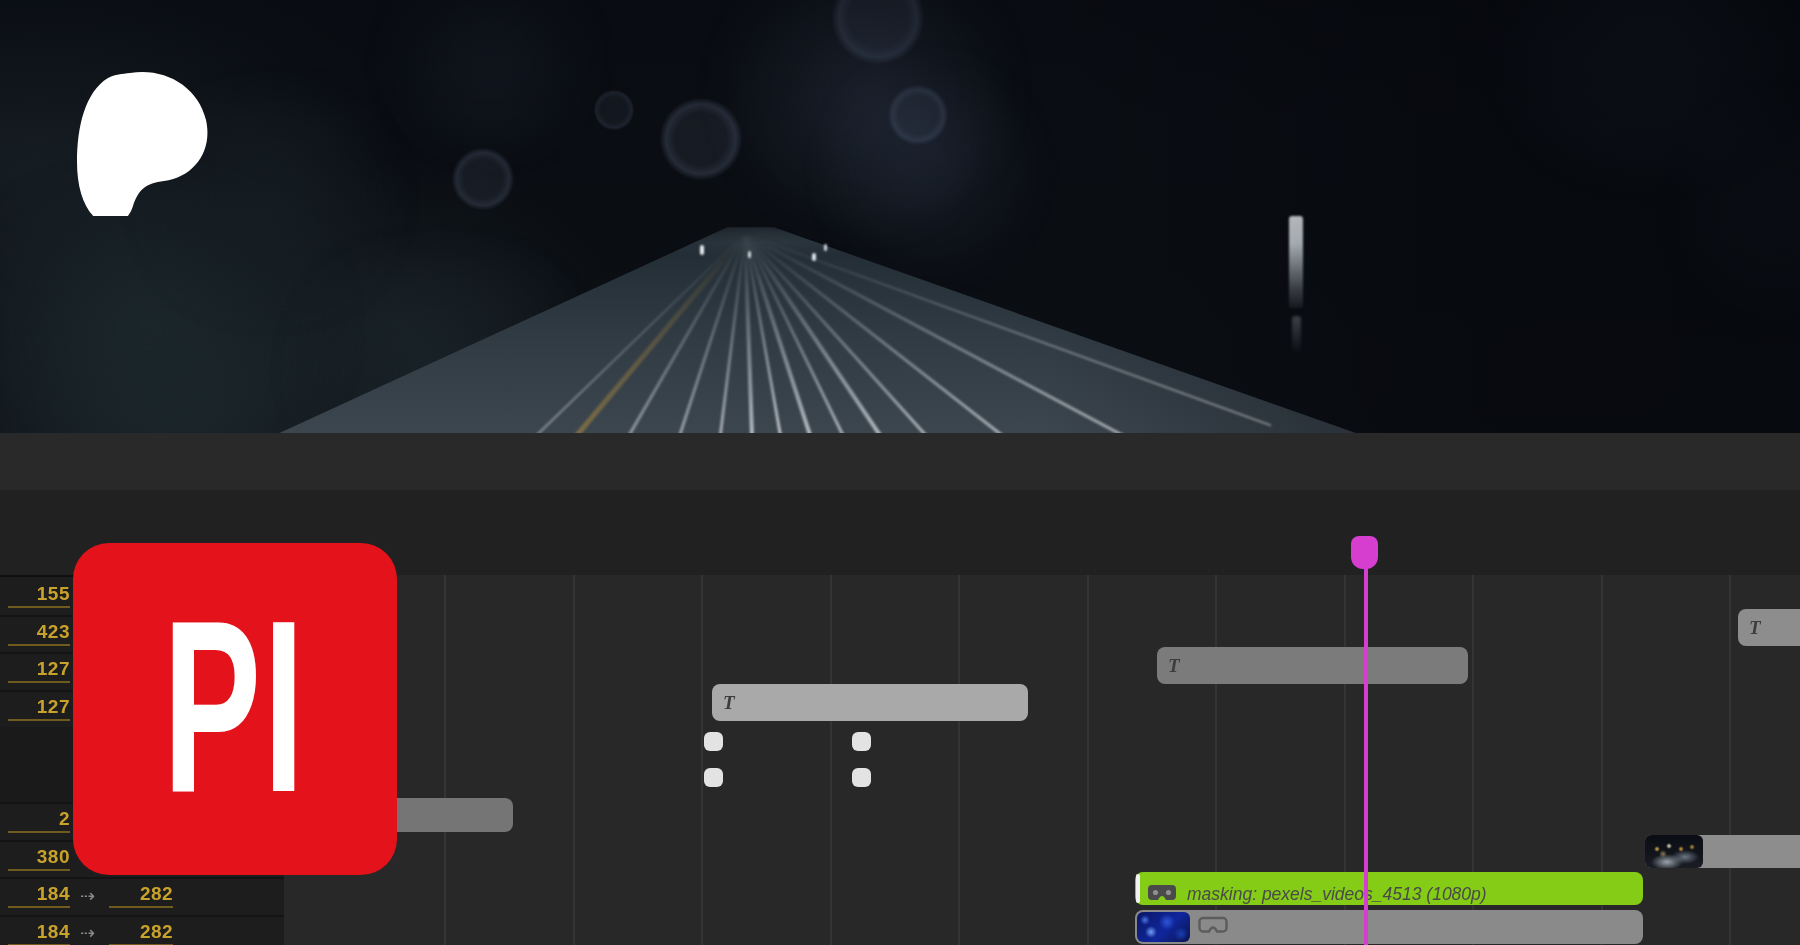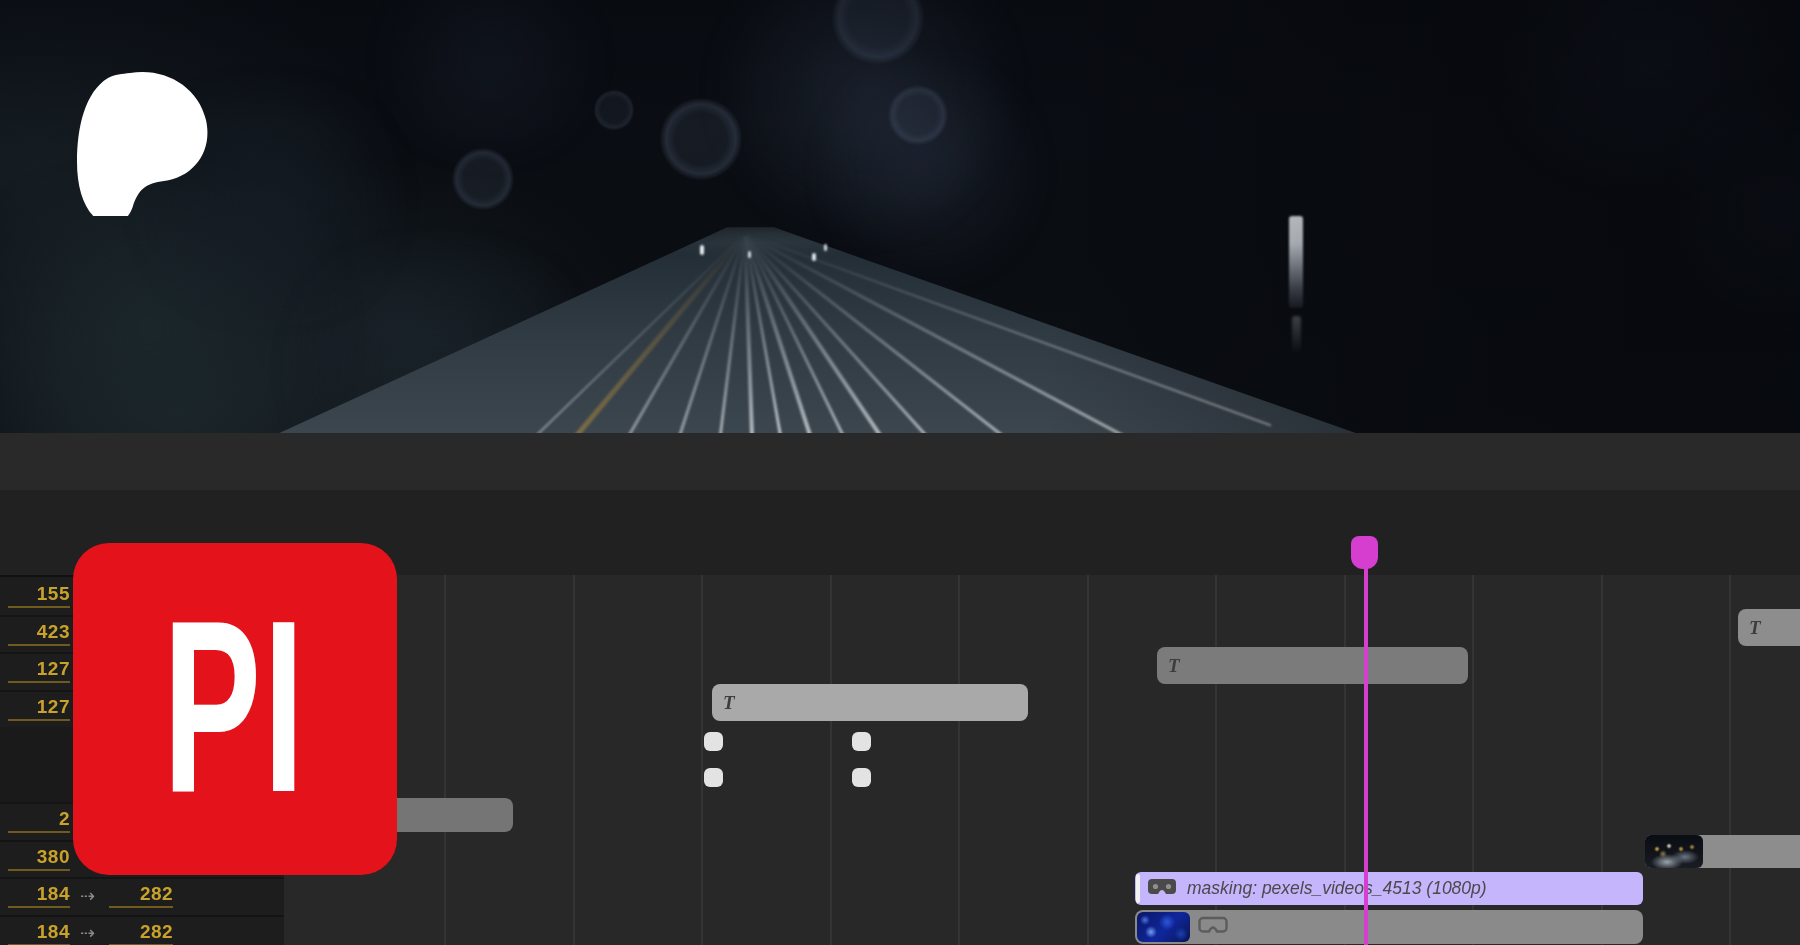--- a/index.html
+++ b/index.html
@@ -53,21 +53,21 @@
   .lrow.empty.last{border-bottom-color:#141414;}
   .field{width:62px;margin-left:8px;text-align:right;font-size:19px;font-weight:700;color:#c9a22b;
          letter-spacing:.5px;border-bottom:2px solid #6e5b1d;padding-bottom:1px;}
   .field.second{width:64px;margin-left:14px;}
   .tf-arrow{margin-left:10px;color:#8a8a8a;font-size:18px;font-family:"DejaVu Sans",sans-serif;line-height:1;}
 
   .clip{position:absolute;border-radius:8px;}
   .tclip{display:flex;align-items:center;padding-left:11px;box-sizing:border-box;}
   .tglyph{font-family:"Liberation Serif",serif;font-style:italic;font-weight:700;font-size:19px;color:#3d3d3d;}
   .dot{position:absolute;width:19px;height:19px;border-radius:6px;background:#e3e3e3;}
-  #mask-clip{display:flex;align-items:center;background:#c4b5fd;border-radius:6px;}
+  #mask-clip{display:flex;align-items:flex-end;background:#84cc16;}
   #mask-handle{position:absolute;left:1px;top:2px;width:4px;height:29px;background:#f2f2f2;border-radius:2px;}
   #mask-label{font-style:italic;font-size:17.5px;color:#4a4a4a;margin-left:10px;white-space:nowrap;}
   .goggles{flex:0 0 auto;}
   #thumb-city{position:absolute;left:0;top:0;width:58px;height:33px;border-radius:6px;
     background:
       radial-gradient(circle 3px at 12px 14px,#d8b54a 0%,rgba(216,181,74,0) 100%),
       radial-gradient(circle 3px at 24px 11px,#e6e0c8 0%,rgba(230,224,200,0) 100%),
       radial-gradient(circle 3px at 36px 14px,#cfa23e 0%,rgba(207,162,62,0) 100%),
       radial-gradient(circle 3px at 47px 12px,#b9933f 0%,rgba(185,147,63,0) 100%),
       radial-gradient(circle 4px at 18px 19px,#8a7a4e 0%,rgba(138,122,78,0) 100%),

